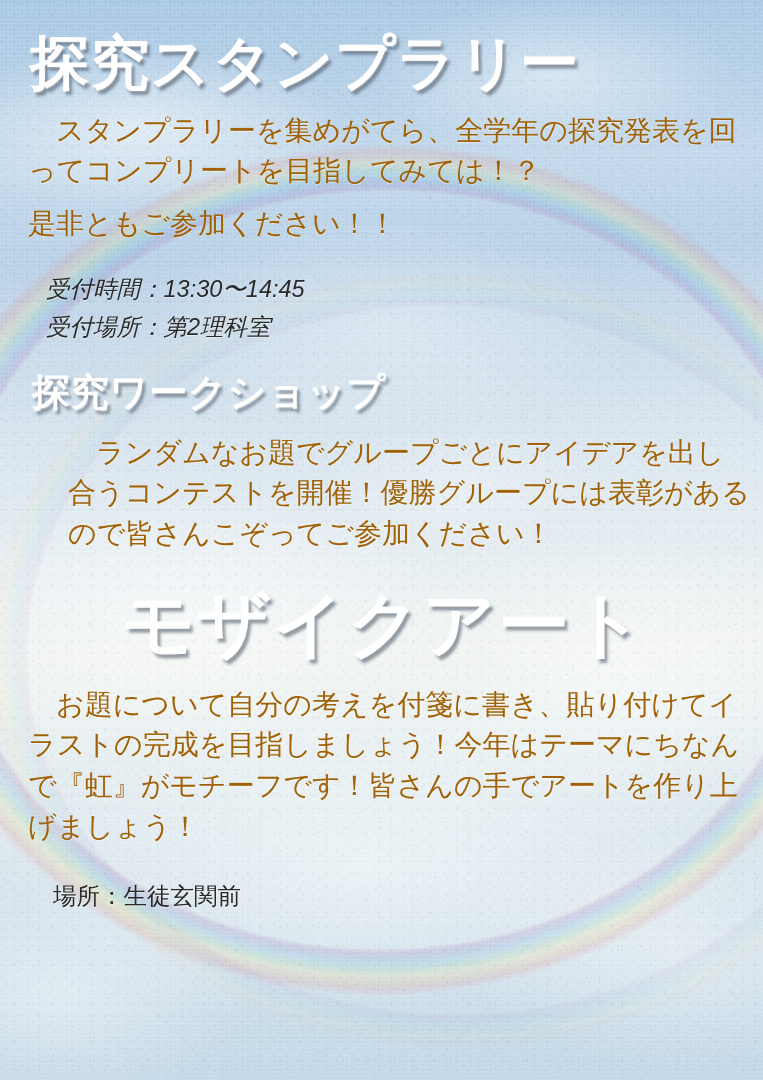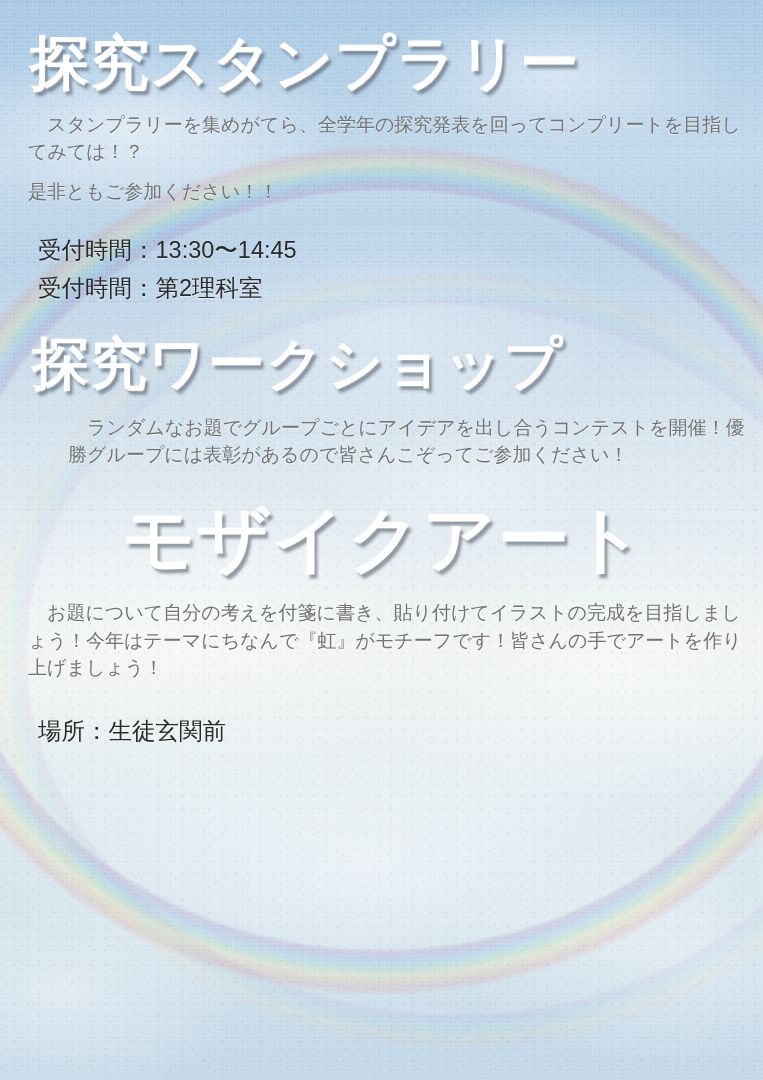--- a/index.html
+++ b/index.html
@@ -148,52 +148,52 @@
       3px 4px 3px rgba(70,80,95,0.55),
       1px 1px 0 rgba(255,255,255,0.8);
     white-space: nowrap;
   }
 
   #h-stamp {
     font-size: 59px;
     margin: 32px 0 0 6px;
   }
   #h-workshop {
-    font-size: 57px;
+    font-size: 38px;
     margin: 26px 0 0 8px;
   }
   #h-mosaic {
     font-size: 72px;
     margin: 32px 0 0 98px;
   }
 
   .body-text {
-    color: #737373;
-    font-size: 19px;
+    color: #a16207;
+    font-size: 28px;
     line-height: 1.45;
     margin: 14px 4px 0 4px;
     text-shadow: 0 1px 1px rgba(255,255,255,0.5);
   }
 
   .info-block {
     color: #2a2a2a;
     font-size: 23.5px;
     line-height: 1.62;
     margin: 22px 4px 0 10px;
     text-shadow: 0 1px 1px rgba(255,255,255,0.5);
   }
   .info-line { white-space: nowrap; }
 
   .sec-stamp .body-text { margin-top: 16px; }
   .sec-workshop .body-text { margin-top: 20px; margin-left: 44px; }
   .sec-mosaic .body-text { margin-top: 22px; }
 
-  .sec-stamp .info-block { margin-top: 26px; margin-left: 14px; }
+  .sec-stamp .info-block { margin-top: 26px; margin-left: 22px; font-style: italic; }
   .sec-workshop .info-block { margin-top: 32px; margin-left: 6px; }
-  .sec-mosaic .info-block { margin-top: 30px; margin-left: 14px; }
+  .sec-mosaic .info-block { margin-top: 30px; margin-left: 29px; }
 </style>
 </head>
 <body>
 
 <div id="poster">
 
   <div class="bg-layer bg-base"></div>
   <div class="bg-layer bg-clouds"></div>
   <div class="bg-rainbow"></div>
   <div class="bg-rainbow2"></div>
@@ -201,21 +201,21 @@
   <div class="bg-layer bg-grain"></div>
 
   <div class="content">
 
     <section class="sec-stamp">
       <h1 id="h-stamp" class="headline">探究スタンプラリー</h1>
       <p class="body-text">　スタンプラリーを集めがてら、全学年の探究発表を回ってコンプリートを目指してみては！？</p>
       <p class="body-text" style="margin-top:12px">是非ともご参加ください！！</p>
       <div class="info-block">
         <div class="info-line">受付時間：13:30〜14:45</div>
-        <div class="info-line">受付時間：第2理科室</div>
+        <div class="info-line">受付場所：第2理科室</div>
       </div>
     </section>
 
     <section class="sec-workshop">
       <h1 id="h-workshop" class="headline">探究ワークショップ</h1>
       <p class="body-text">　ランダムなお題でグループごとにアイデアを出し合うコンテストを開催！優勝グループには表彰があるので皆さんこぞってご参加ください！</p>
     </section>
 
     <section class="sec-mosaic">
       <h1 id="h-mosaic" class="headline">モザイクアート</h1>

